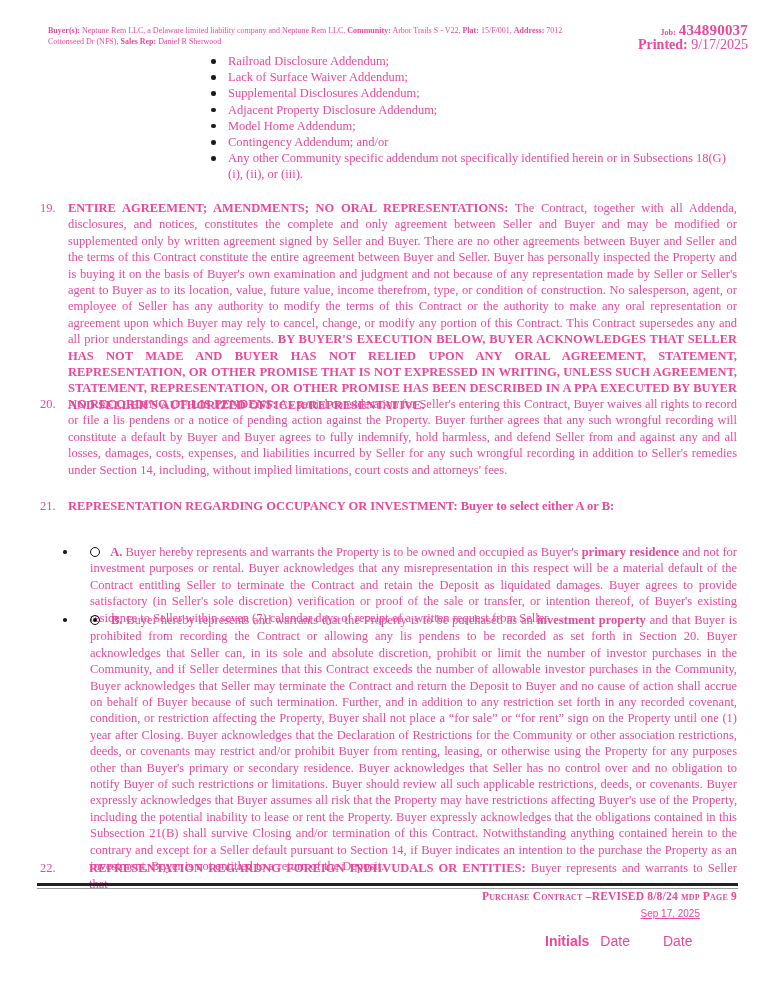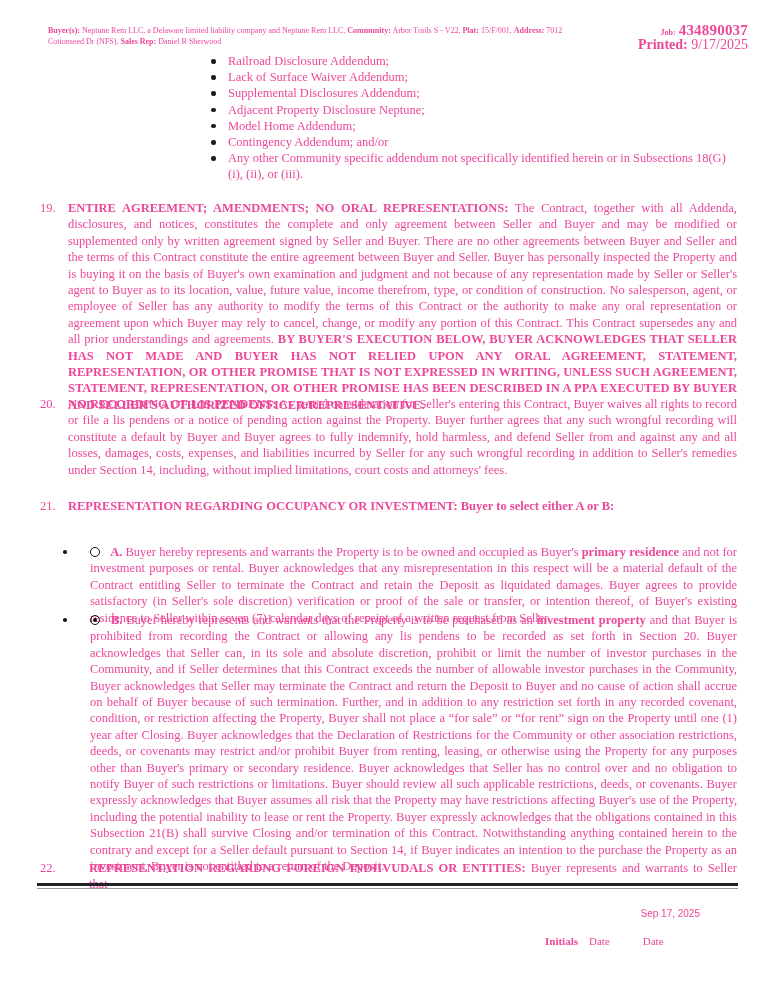--- a/index.html
+++ b/index.html
@@ -50,25 +50,25 @@
   }
 
   
   .rule { top:883px; left:37px; right:34px; border-top:3.5px solid #222; padding-top:1px; border-bottom:1.1px solid #9a9a9a; height:6px; }
   .footer-docline {
     top:888px; left:0; right:35px; text-align:right;
     font-variant:small-caps; font-weight:bold; font-size:11.5px; letter-spacing:.2px;
   }
   .footer-date {
     top:906px; left:0; right:72px; text-align:right;
-    font-family:"Liberation Sans","DejaVu Sans",sans-serif; font-size:10px;
+    font-family:"Liberation Sans","DejaVu Sans",sans-serif; font-size:10px;text-decoration:underline;
   }
   .initials-row {
     top:933px; left:545px; display:flex; align-items:baseline;
-    font-family:Liberation Serif, serif; font-size:11px;
+    font-family:Liberation Sans, sans-serif; font-size:14px;
   }
   .initials-row .sp1 { width:11px; } .initials-row .sp2 { width:33px; }
 </style>
 </head>
 <body>
 
 <div class="page">
 
   <div class="abs header">
     <div class="header-left">
@@ -92,21 +92,21 @@
         <b>Printed:</b>
         <span>9/17/2025</span>
       </div>
     </div>
   </div>
 
   <ul class="abs addenda">
     <li>Railroad Disclosure Addendum;</li>
     <li>Lack of Surface Waiver Addendum;</li>
     <li>Supplemental Disclosures Addendum;</li>
-    <li>Adjacent Property Disclosure Neptune;</li>
+    <li>Adjacent Property Disclosure Addendum;</li>
     <li>Model Home Addendum;</li>
     <li>Contingency Addendum; and/or</li>
     <li>Any other Community specific addendum not specifically identified herein or in Subsections 18(G) (i), (ii), or (iii).</li>
   </ul>
 
   <div class="abs section" style="top:200px;">
     <span class="num">19.</span>
     <div class="sbody">
       <b>ENTIRE AGREEMENT; AMENDMENTS; NO ORAL REPRESENTATIONS:</b>
       <span>The Contract, together with all Addenda, disclosures, and notices, constitutes the complete and only agreement between Seller and Buyer and may be modified or supplemented only by written agreement signed by Seller and Buyer.  There are no other agreements between Buyer and Seller and the terms of this Contract constitute the entire agreement between Buyer and Seller.  Buyer has personally inspected the Property and is buying it on the basis of Buyer's own examination and judgment and not because of any representation made by Seller or Seller's agent to Buyer as to its location, value, future value, income therefrom, type, or condition of construction.  No salesperson, agent, or employee of Seller has any authority to modify the terms of this Contract or the authority to make any oral representation or agreement upon which Buyer may rely to cancel, change, or modify any portion of this Contract.  This Contract supersedes any and all prior understandings and agreements.</span>
@@ -146,20 +146,21 @@
 
   <div class="abs section" style="top:860px;gap:21px;">
     <span class="num">22.</span>
     <div class="sbody">
       <b>REPRESENTATION REGARDNG FOREIGN INDIIVUDALS OR ENTITIES:</b>
       <span>Buyer represents and warrants to Seller that</span>
     </div>
   </div>
 
   <div class="abs rule"></div>
+  <div class="abs footer-docline">Purchase Contract –REVISED 8/8/24 mdp Page 9</div>
   <div class="abs footer-date">Sep 17, 2025</div>
   <div class="abs initials-row">
     <b>Initials</b>
     <span class="sp1"></span>
     <span>Date</span>
     <span class="sp2"></span>
     <span>Date</span>
   </div>
 
 </div>

